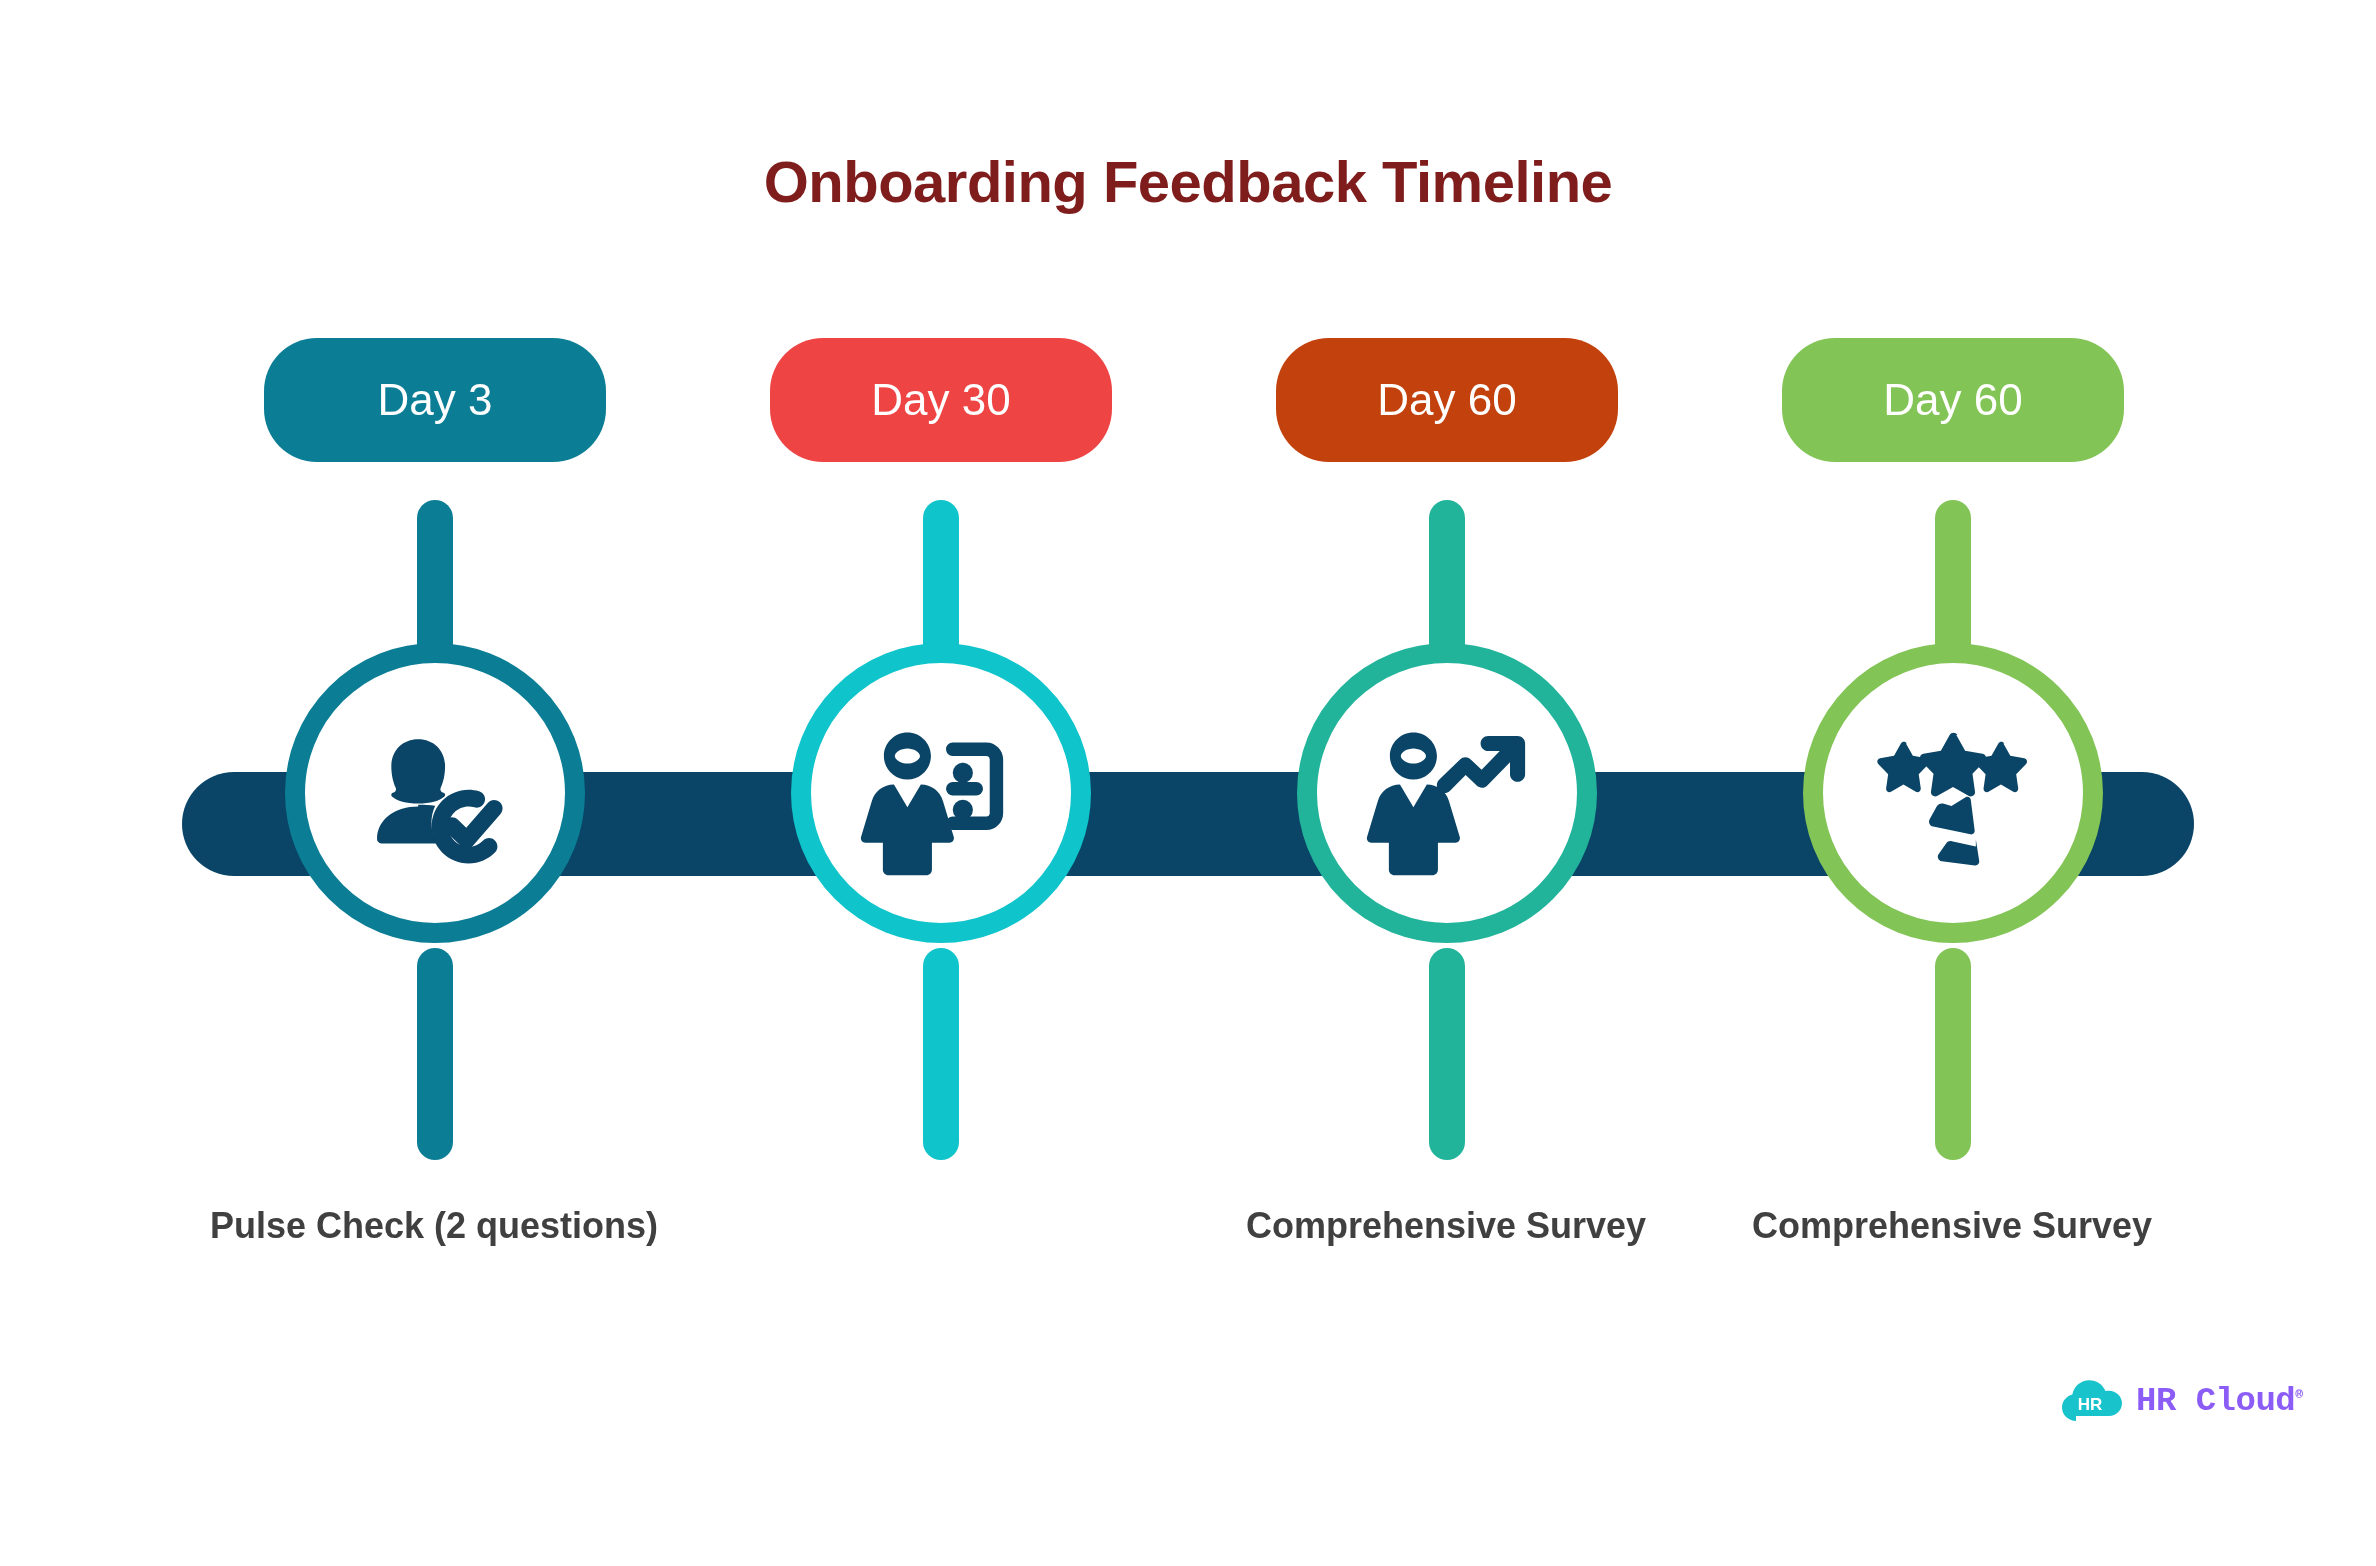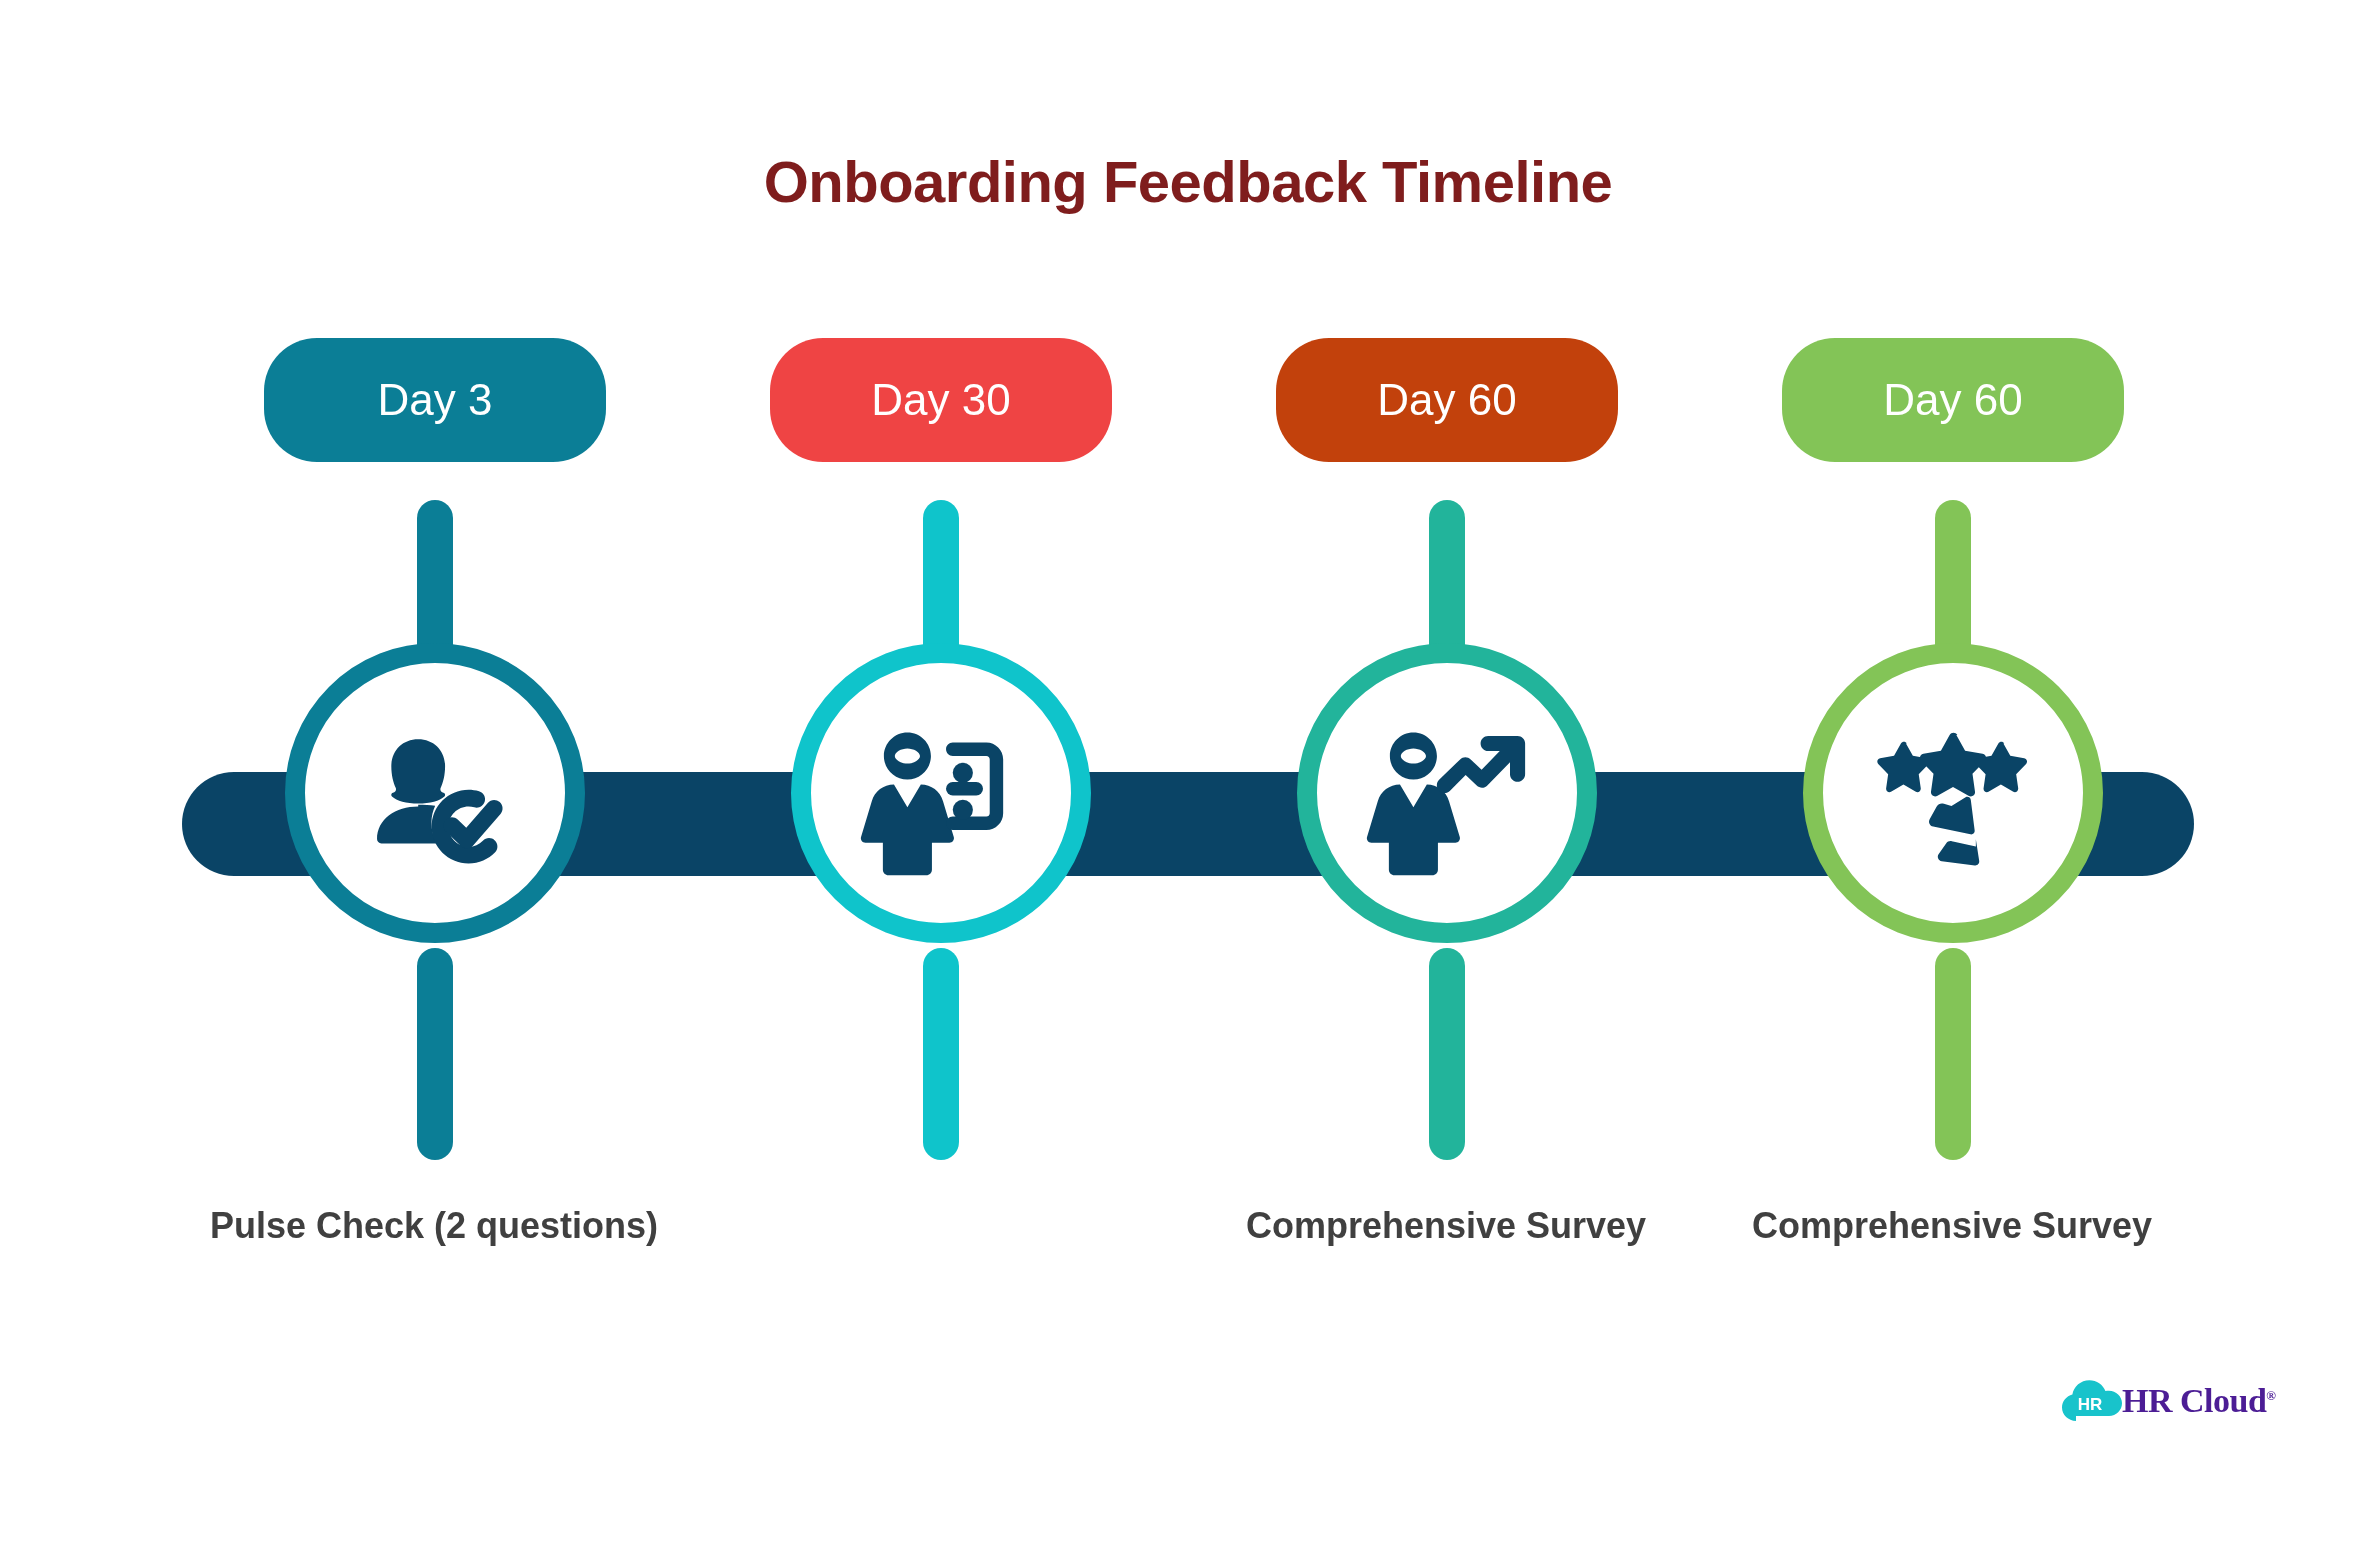--- a/index.html
+++ b/index.html
@@ -116,32 +116,33 @@
     font-family: "Liberation Sans", sans-serif;
   }
 
   
   .logo {
     position: absolute;
     left: 2060px;
     top: 1378px;
     display: flex;
     align-items: center;
+    gap: 14px;
   }
   .logo-mark {
     position: relative;
     width: 62px;
     height: 46px;
   }
   .logo-text {
     font-size: 34px;
     font-weight: bold;
-    color: #4c1d95;
+    color: #8b5cf6;
     letter-spacing: -0.5px;
-    font-family: Liberation Serif, serif;
+    font-family: Liberation Mono, monospace;
     position: relative;
   }
   .logo-reg {
     font-size: 13px;
     vertical-align: super;
   }
 </style>
 </head>
 <body>
 

